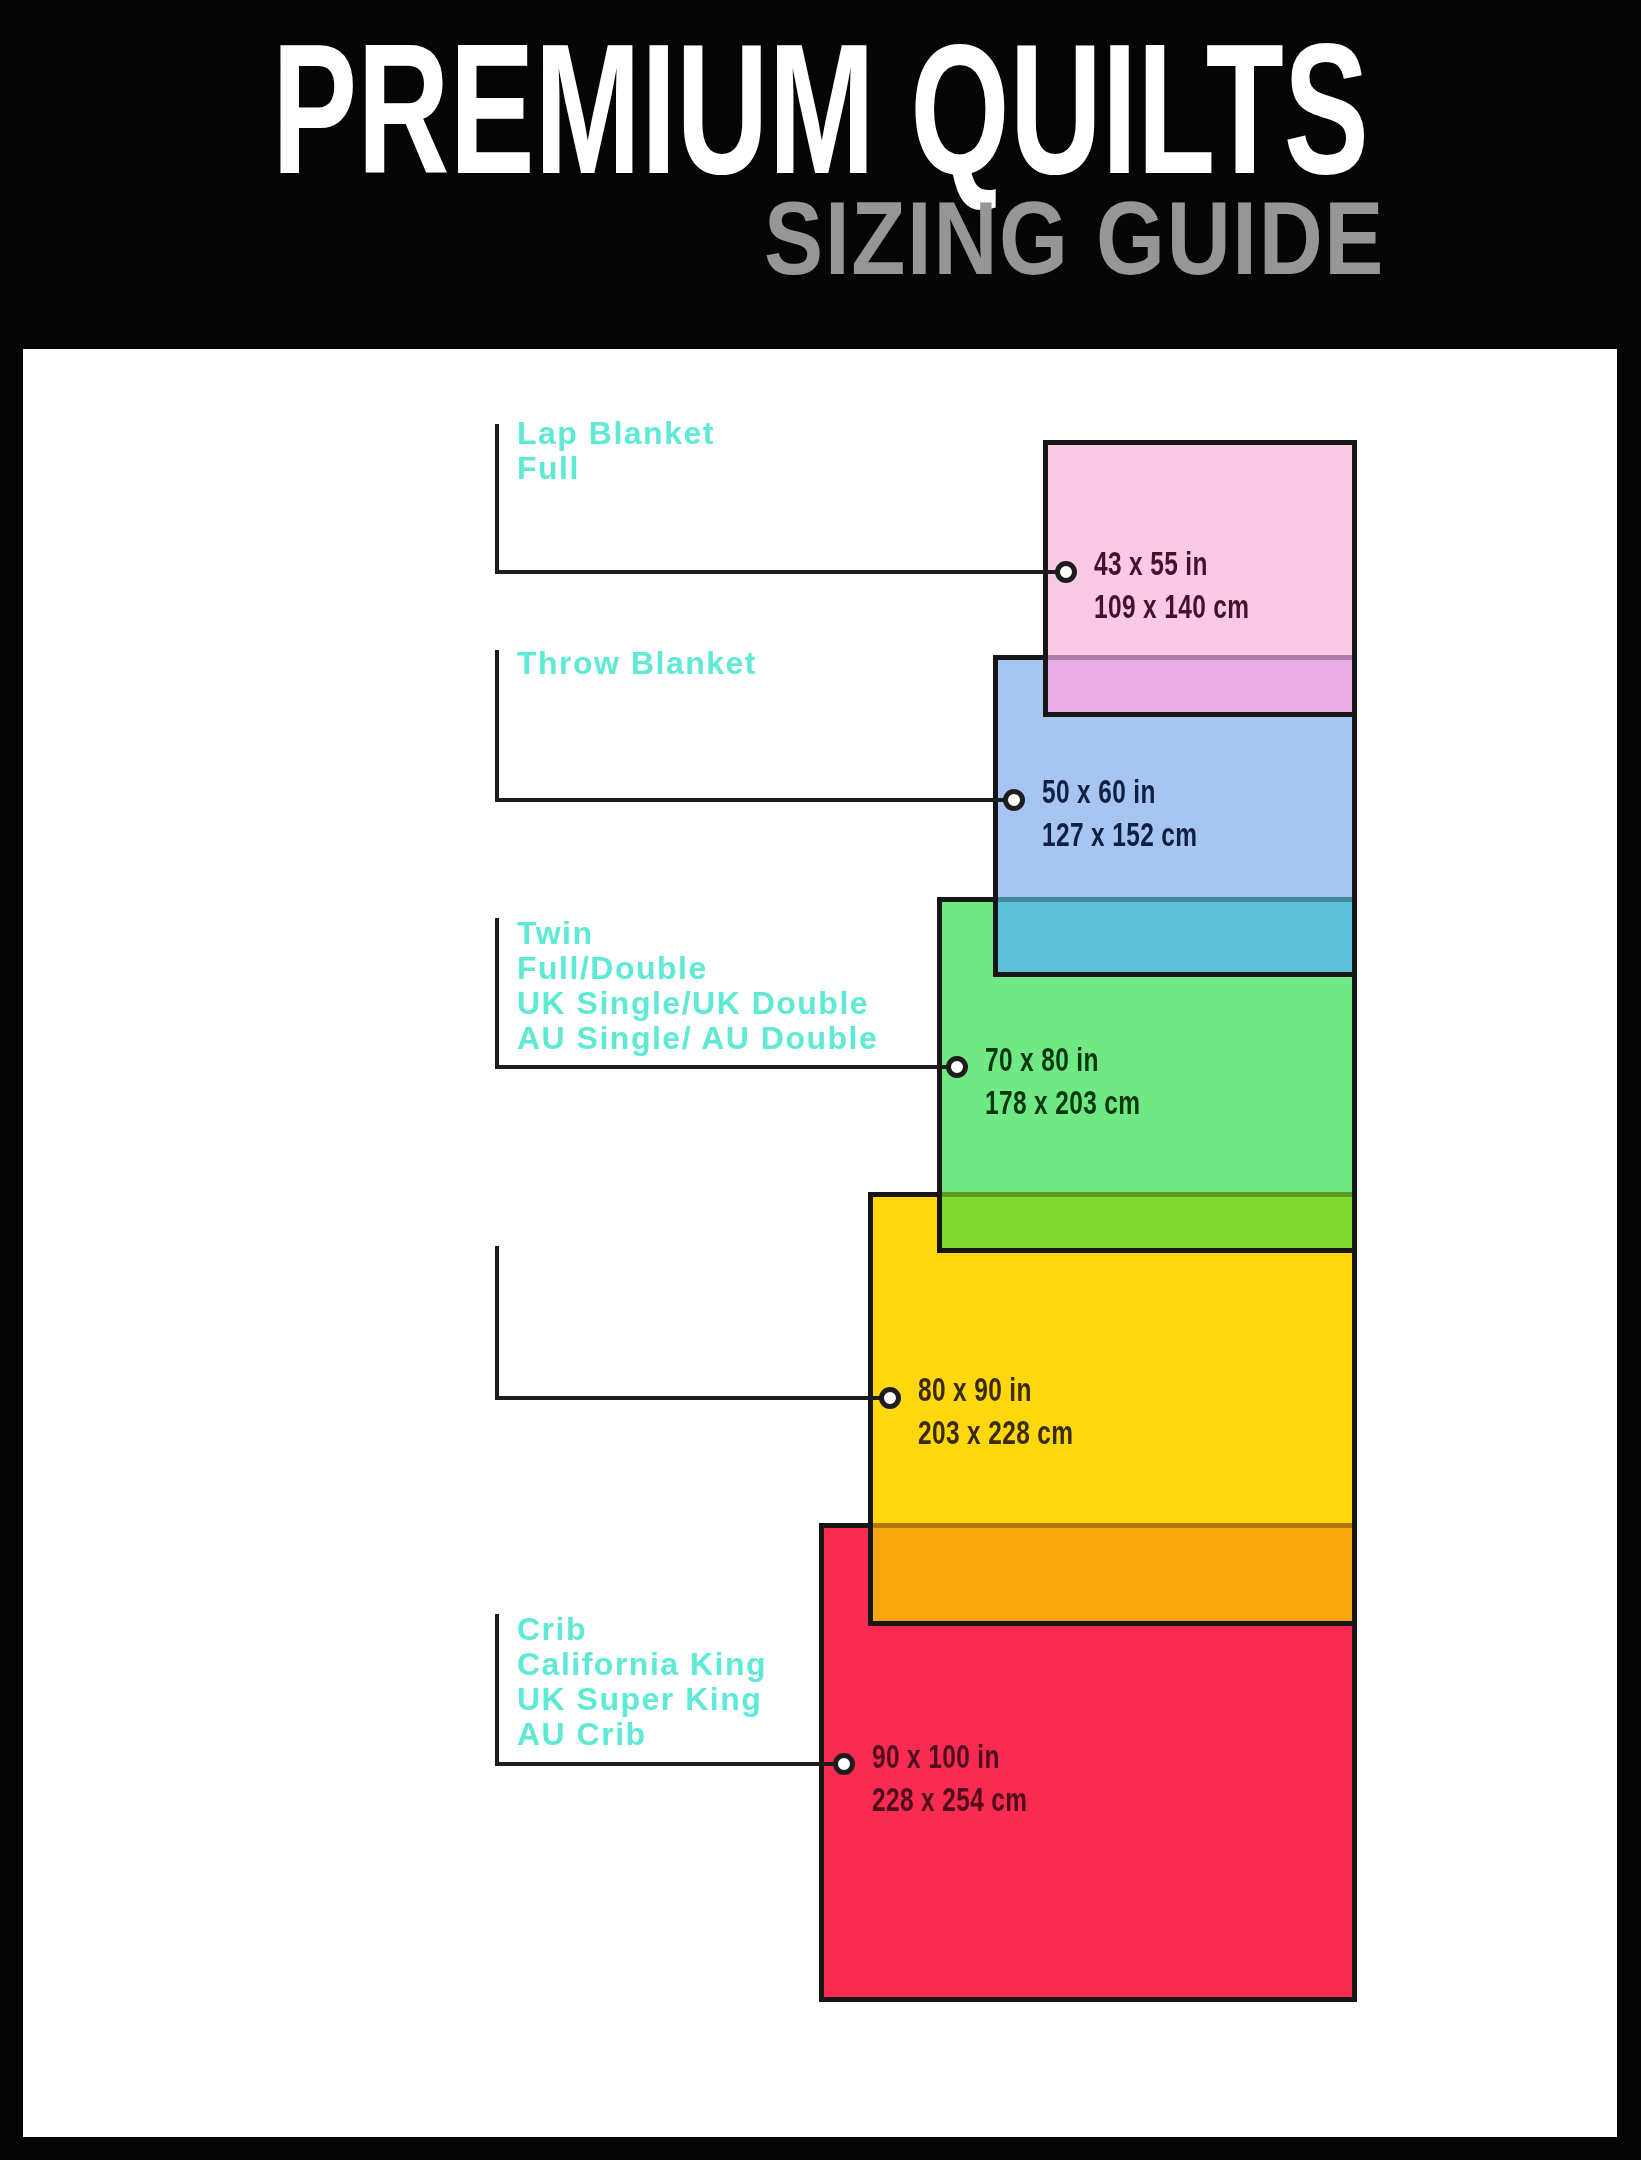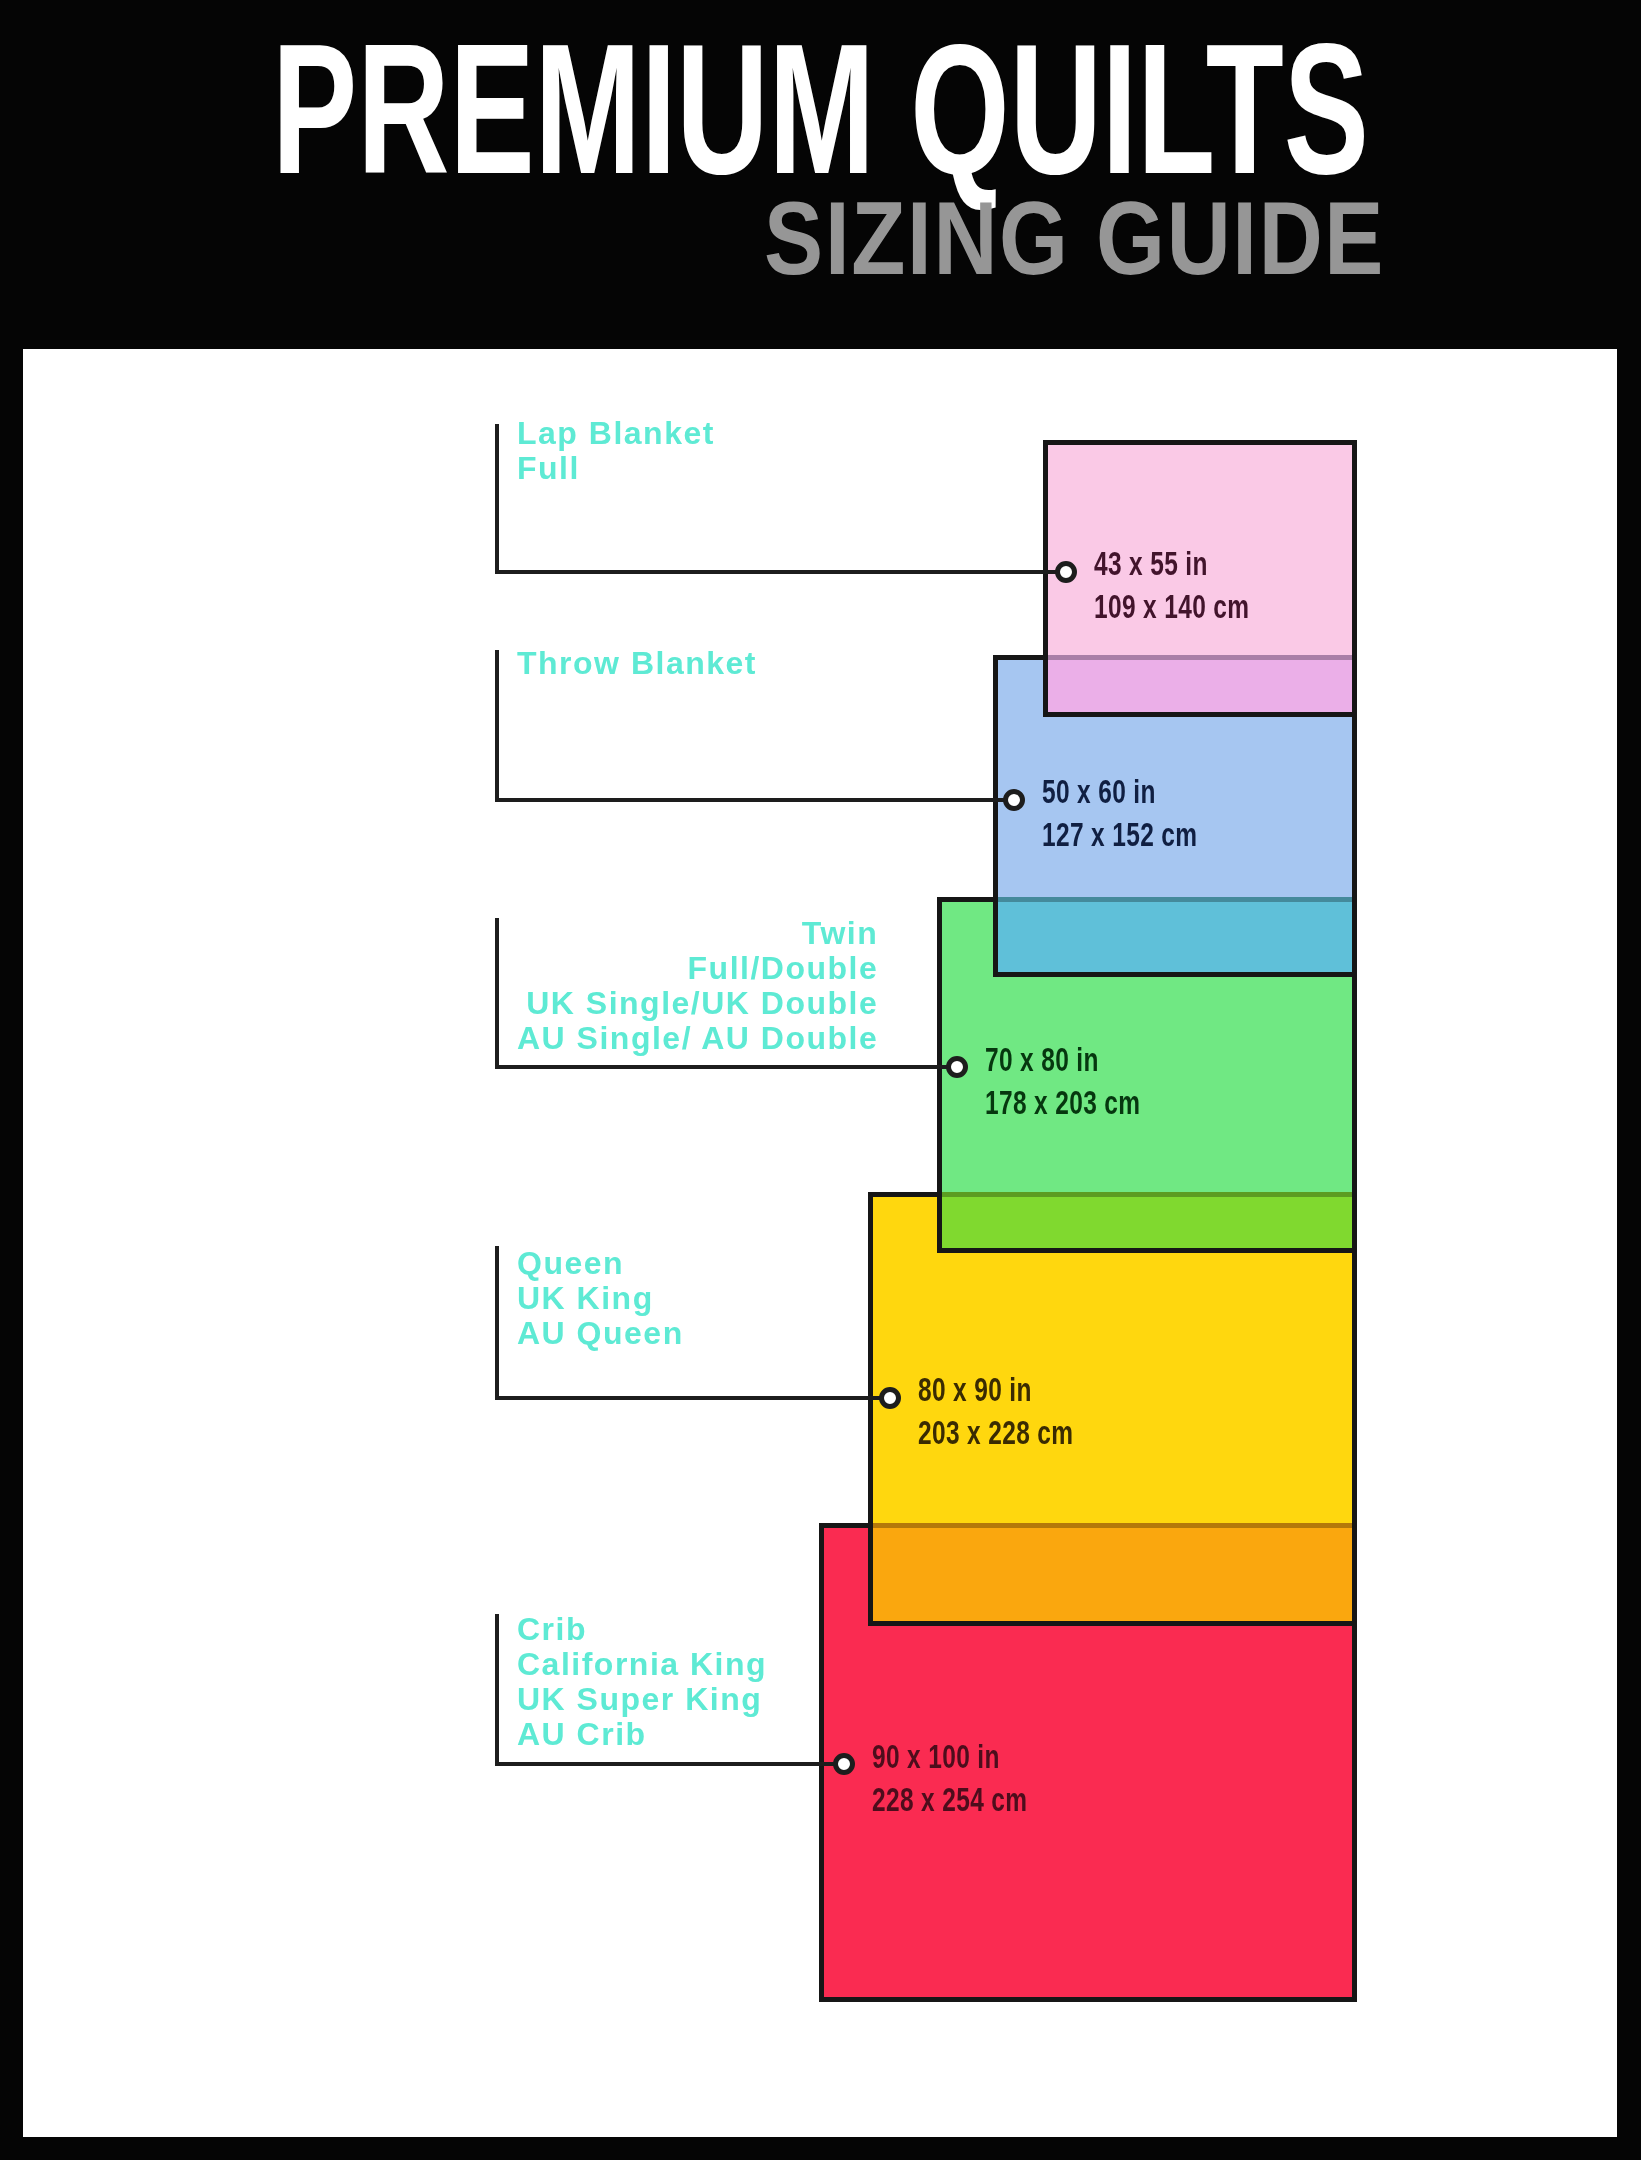--- a/index.html
+++ b/index.html
@@ -52,21 +52,21 @@
   .d-lap  {left:1055px;top:561px;}
   .d-throw{left:1003px;top:789px;}
   .d-twin {left:946px; top:1056px;}
   .d-queen{left:879px; top:1387px;}
   .d-king {left:833px; top:1753px;}
   
   .lbl{position:absolute;left:517px;font-weight:700;font-size:32px;line-height:35px;
        letter-spacing:1.5px;color:#5eead4;z-index:25;white-space:nowrap;}
   .l-lap  {top:416px;}
   .l-throw{top:646px;text-align:center;}
-  .l-twin {top:916px;text-align:right;}
+  .l-twin {top:916px;}
   .l-queen{top:1246px;}
   .l-king {top:1612px;}
   .dim{position:absolute;font-weight:700;font-size:34px;line-height:43px;
        letter-spacing:0.5px;transform:scaleX(0.72);transform-origin:left top;
        z-index:25;white-space:nowrap;}
   .m-lap  {left:1094px;top:542px;}
   .m-throw{left:1042px;top:770px;}
   .m-twin {left:985px; top:1038px;}
   .m-queen{left:918px; top:1368px;}
   .m-king {left:872px; top:1735px;}
@@ -122,25 +122,20 @@
   </div>
   <div class="lbl l-throw">
     <div>Throw Blanket</div>
   </div>
   <div class="lbl l-twin">
     <div>Twin</div>
     <div>Full/Double</div>
     <div>UK Single/UK Double</div>
     <div>AU Single/ AU Double</div>
   </div>
-  <div class="lbl l-queen">
-    <div>Queen</div>
-    <div>UK King</div>
-    <div>AU Queen</div>
-  </div>
   <div class="lbl l-king">
     <div>Crib</div>
     <div>California King</div>
     <div>UK Super King</div>
     <div>AU Crib</div>
   </div>
 
   <div class="dim m-lap" style="color: rgb(66, 20, 44);">
     <div>43 x 55 in</div>
     <div>109 x 140 cm</div>

